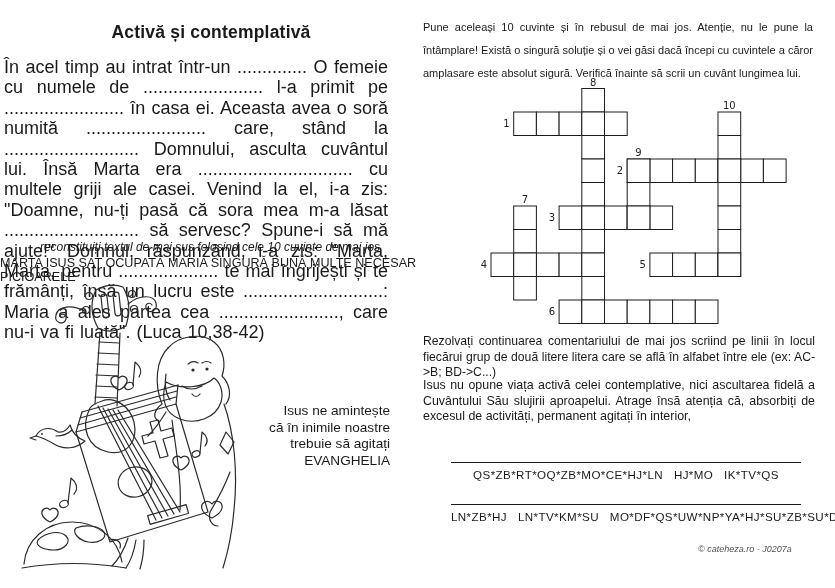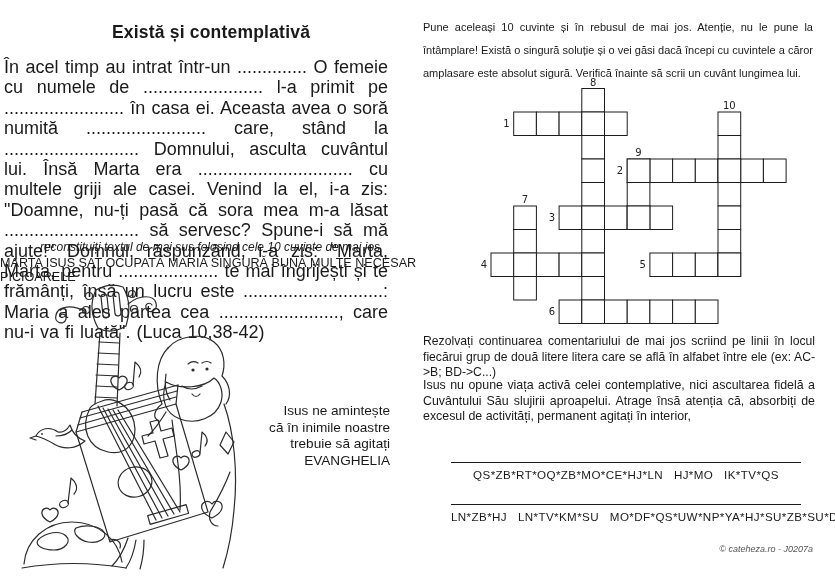--- a/index.html
+++ b/index.html
@@ -49,33 +49,33 @@
     position:absolute; left:451px; width:350px;
     border-top:1px solid #1a1a1a;
     margin-top:24px;
   }
   .answer-group .code-text {
     padding-top:5px; text-align:center; font-size:11.6px;
     letter-spacing:.4px; white-space:pre; font-weight:500;
   }
   .g1 { top:438px; } .g2 { top:480px; } .g3 { top:519px; }
   .footer {
-    position:absolute; left:698px; top:544px; width:115px; text-align:right;
+    position:absolute; left:698px; top:544px; width:115px; text-align:left;
     font-size:9px; font-style:italic; color:#555;
   }
   .sketch { stroke:#2b2b2b; fill:none; stroke-width:1.2;
             stroke-linecap:round; stroke-linejoin:round; }
   .sketch .fillDot { fill:#2b2b2b; stroke:none; }
 </style>
 </head>
 <body>
 
 <div class="page">
 
-  <div class="title">Există și contemplativă</div>
+  <div class="title">Activă și contemplativă</div>
 
   <div class="scripture">În acel timp au intrat într-un .............. O femeie cu numele de ........................ l-a primit pe ........................ în casa ei. Aceasta avea o soră numită ........................ care, stând la ........................... Domnului, asculta cuvântul lui. Însă Marta era ............................... cu multele griji ale casei. Venind la el, i-a zis: "Doamne, nu-ți pasă că sora mea m-a lăsat ........................... să servesc? Spune-i să mă ajute!" Domnul, răspunzând, i-a zis: "Marta, Marta, pentru .................... te mai îngrijești și te frămânți, însă un lucru este ............................: Maria a ales partea cea ........................, care nu-i va fi luată". (Luca 10,38-42)</div>
 
   <div class="reconstruct">reconstituiți textul de mai sus folosind cele 10 cuvinte de mai jos</div>
 
   <div class="wordbank">MARTA ISUS SAT OCUPATĂ MARIA SINGURĂ BUNĂ MULTE NECESAR PICIOARELE</div>
 
   <svg class="illustration" width="232" height="293" viewBox="0 0 232 293">
     <g class="sketch">
       <g>

